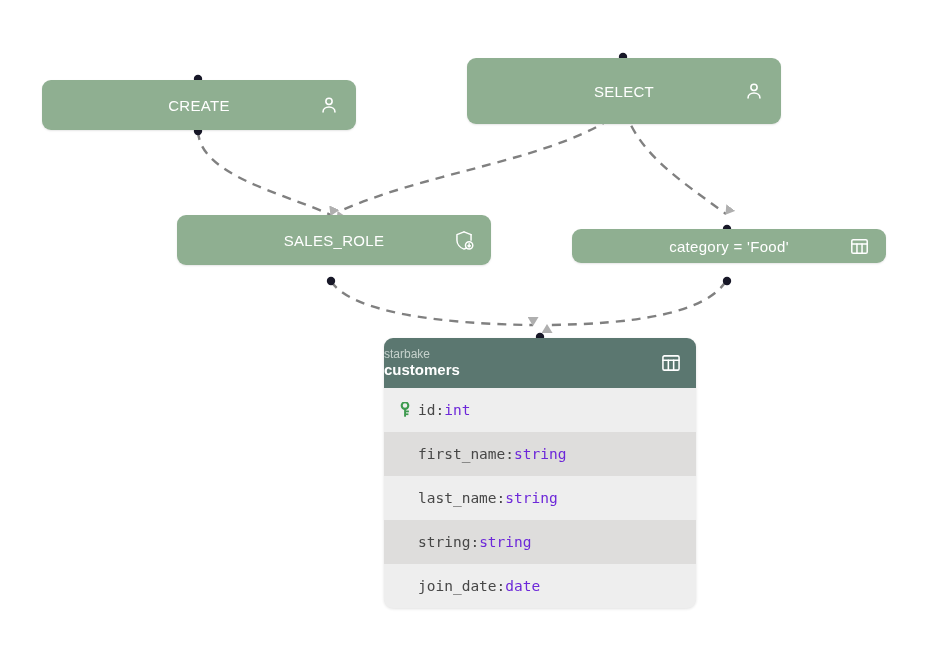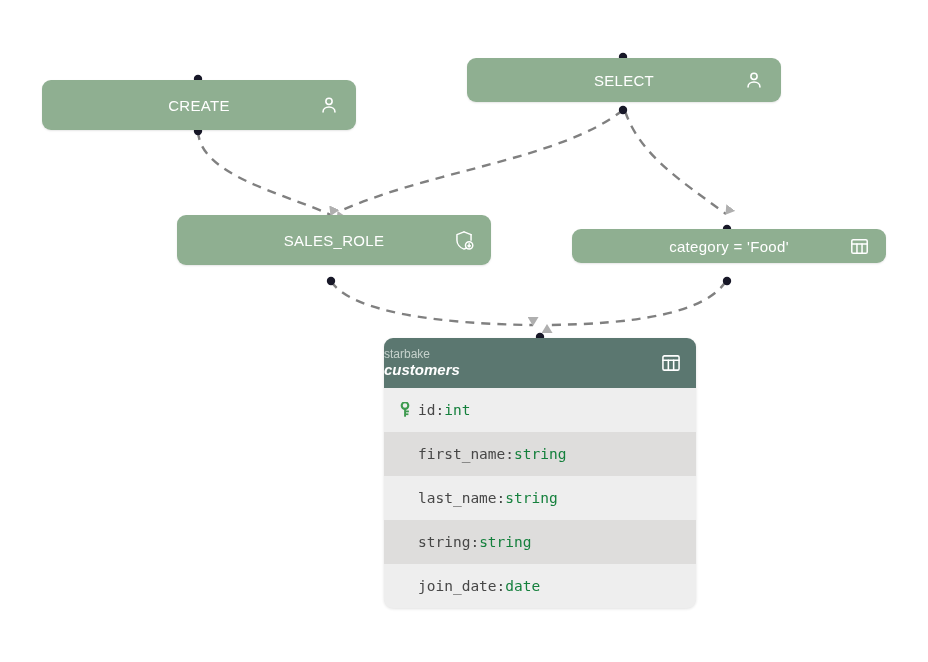--- a/index.html
+++ b/index.html
@@ -83,21 +83,20 @@
     color: #C5D1CC;
     font-size: 12px;
     line-height: 14px;
     font-weight: 400;
   }
   .table-title {
     color: #ffffff;
     font-size: 15px;
     line-height: 18px;
     font-weight: bold;
-    font-style: italic;
   }
   .table-header-icon {
     position: absolute;
     right: 14px;
     top: 50%;
     transform: translateY(-50%);
     width: 22px;
     height: 22px;
   }
   .field-row {
@@ -114,21 +113,21 @@
   .field-key {
     width: 20px;
     min-width: 20px;
     display: flex;
     align-items: center;
     justify-content: flex-start;
   }
   .field-key svg { display: block; }
   .field-name { color: #474747; }
   .field-sep  { color: #474747; }
-  .field-type { color: #15803d; }
+  .field-type { color: #6d28d9; }
 </style>
 </head>
 <body>
 
 <div id="canvas">
 
   <svg id="edges" viewBox="0 0 928 662" xmlns="http://www.w3.org/2000/svg">
     <defs>
       <marker id="arrowhead" markerWidth="11" markerHeight="9" refX="5.5" refY="8" orient="auto" markerUnits="userSpaceOnUse">
         <path d="M0,0 L11,0 L5.5,9 Z" fill="#AFAFAF"></path>
@@ -165,21 +164,21 @@
   <div class="op-node" style="left:42px; top:80px; width:314px; height:50px;">
     <span class="op-label">CREATE</span>
     <span class="op-icon">
       <svg width="22" height="22" viewBox="0 0 24 24" fill="none" stroke="#ffffff" stroke-width="1.7" stroke-linecap="round" stroke-linejoin="round">
         <circle cx="12" cy="8" r="3.4"></circle>
         <path d="M5.5 19.5c0-3.3 2.9-5.4 6.5-5.4s6.5 2.1 6.5 5.4"></path>
       </svg>
     </span>
   </div>
 
-  <div class="op-node" style="left:467px; top:58px; width:314px; height:44px;">
+  <div class="op-node" style="left:467px; top:58px; width:314px; height:66px;">
     <span class="op-label">SELECT</span>
     <span class="op-icon">
       <svg width="22" height="22" viewBox="0 0 24 24" fill="none" stroke="#ffffff" stroke-width="1.7" stroke-linecap="round" stroke-linejoin="round">
         <circle cx="12" cy="8" r="3.4"></circle>
         <path d="M5.5 19.5c0-3.3 2.9-5.4 6.5-5.4s6.5 2.1 6.5 5.4"></path>
       </svg>
     </span>
   </div>
 
   <div class="op-node" style="left:177px; top:215px; width:314px; height:50px;">

